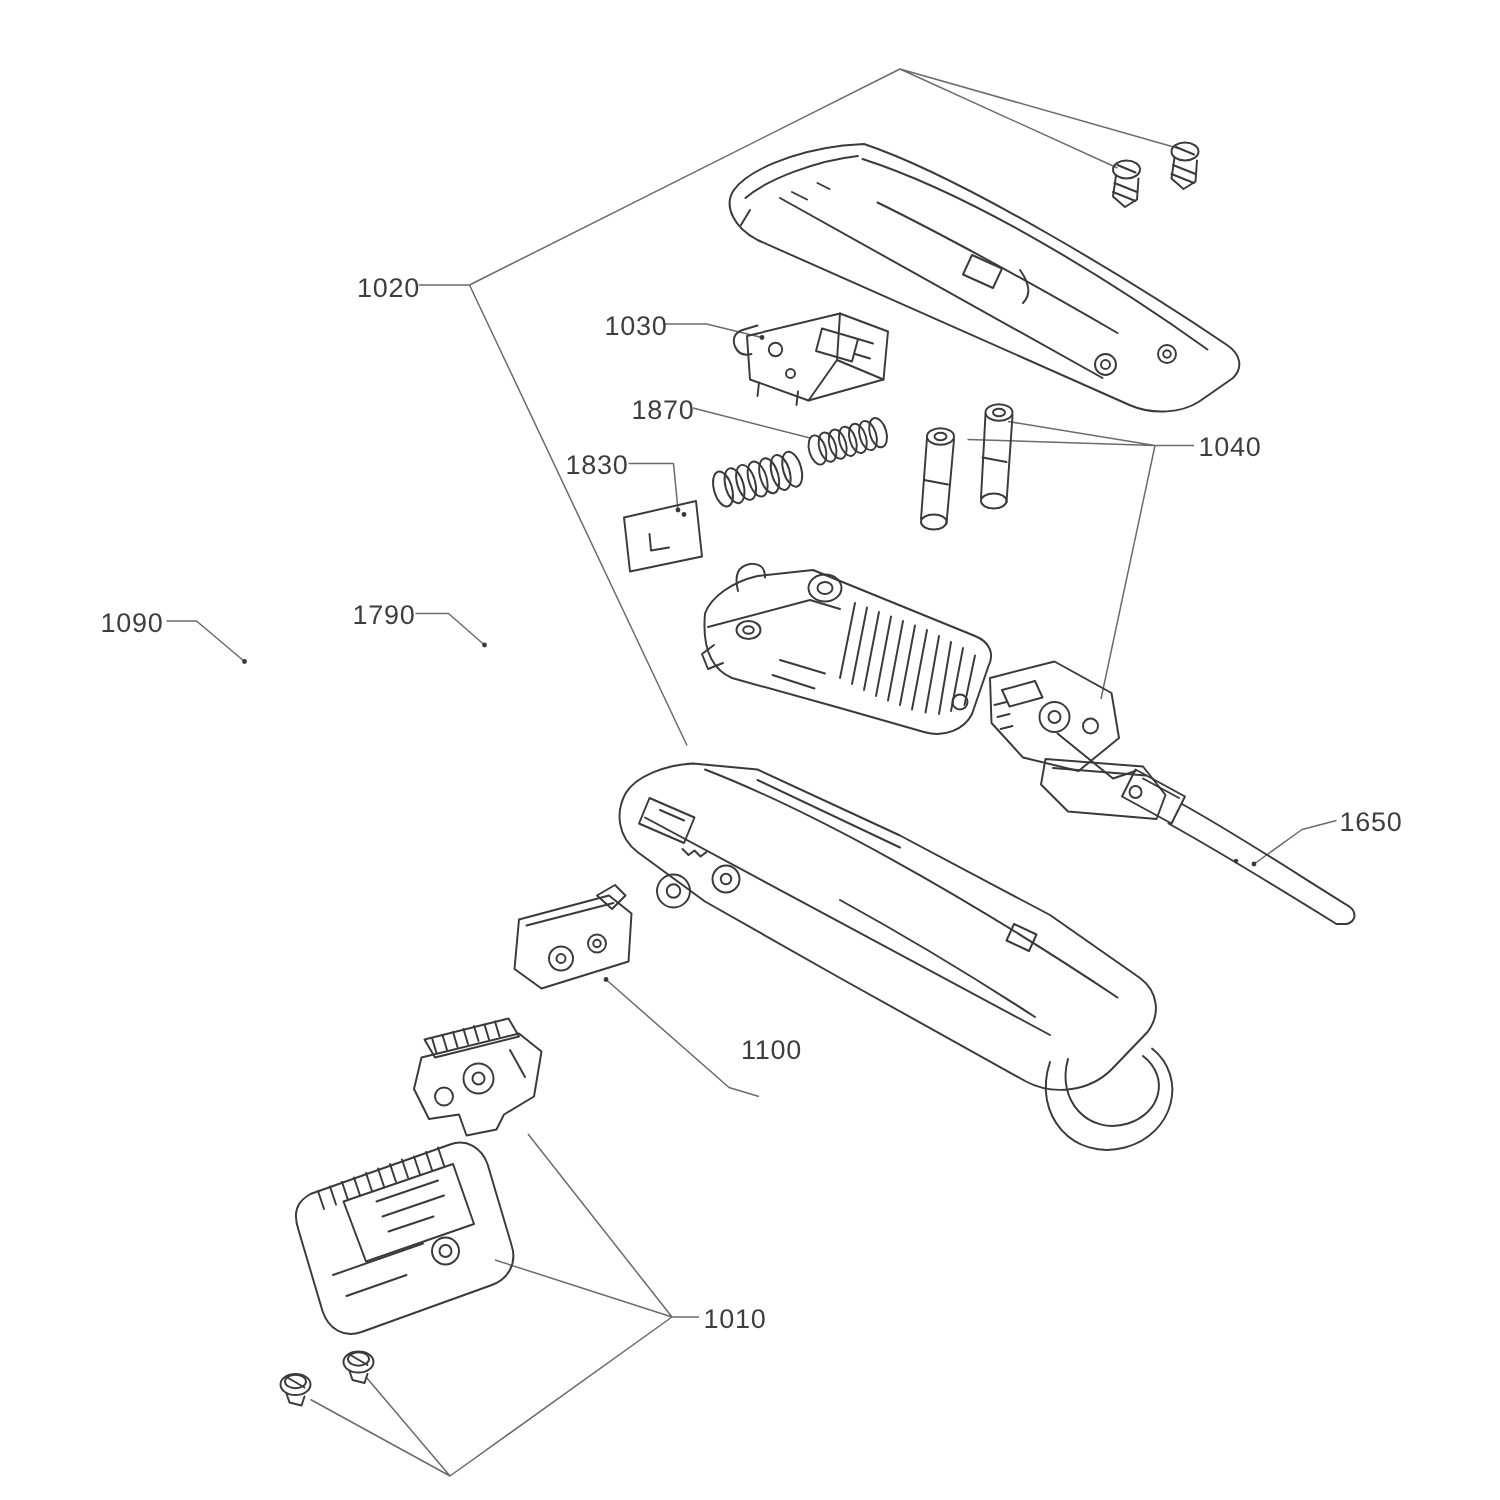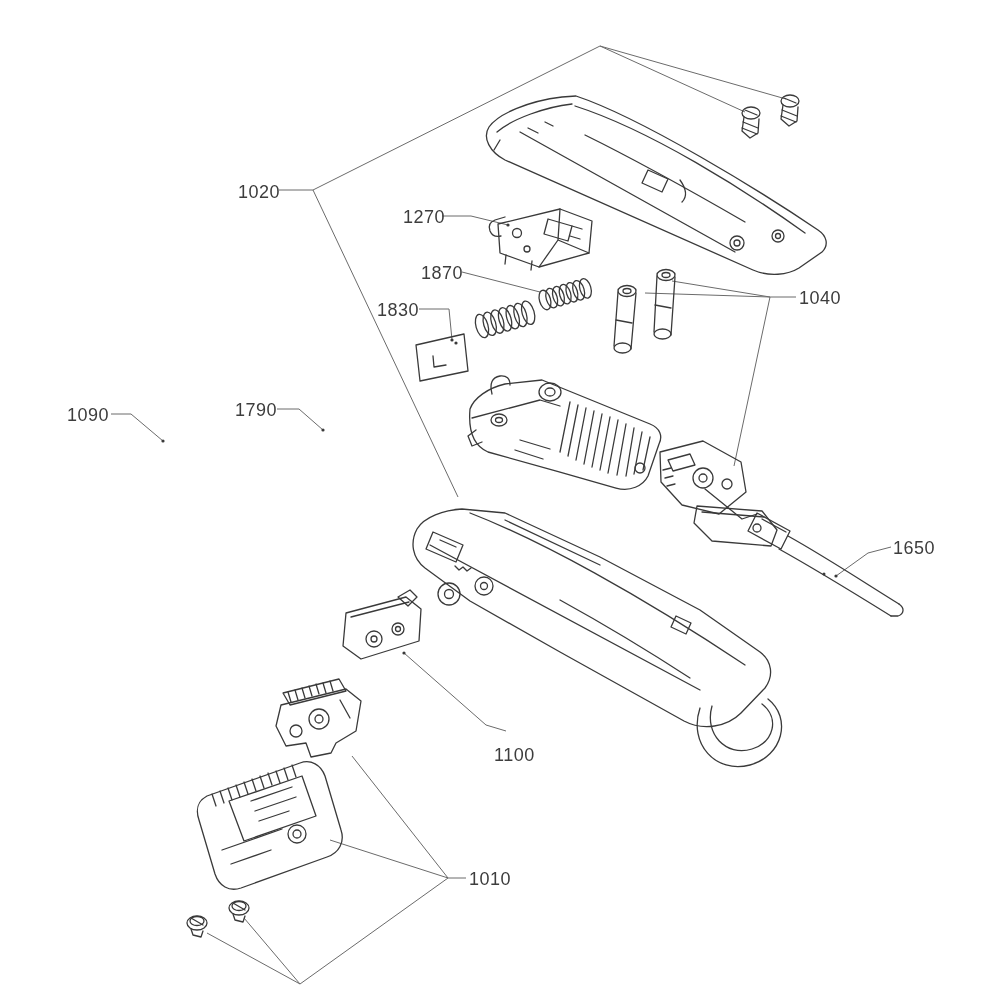--- a/index.html
+++ b/index.html
@@ -238,23 +238,23 @@
     <g class="part">
       <ellipse cx="239" cy="908" rx="10" ry="7"></ellipse>
       <ellipse cx="239" cy="906" rx="7" ry="4.5"></ellipse>
       <path d="M233,903 l12,7"></path>
       <path d="M233,914 l2,6 l8,2 l2,-6"></path>
     </g>
 
   </svg>
 
   <div class="label" style="left:238px;top:182px">1020</div>
-  <div class="label" style="left:403px;top:207px">1270</div>
+  <div class="label" style="left:403px;top:207px">1030</div>
   <div class="label" style="left:421px;top:263px">1870</div>
   <div class="label" style="left:377px;top:300px">1830</div>
   <div class="label" style="left:799px;top:288px">1040</div>
   <div class="label" style="left:67px;top:405px">1090</div>
   <div class="label" style="left:235px;top:400px">1790</div>
   <div class="label" style="left:893px;top:538px">1650</div>
-  <div class="label" style="left:494px;top:745px">1100</div>
+  <div class="label" style="left:494px;top:690px">1100</div>
   <div class="label" style="left:469px;top:869px">1010</div>
 
 </div>
 
 </body></html>

